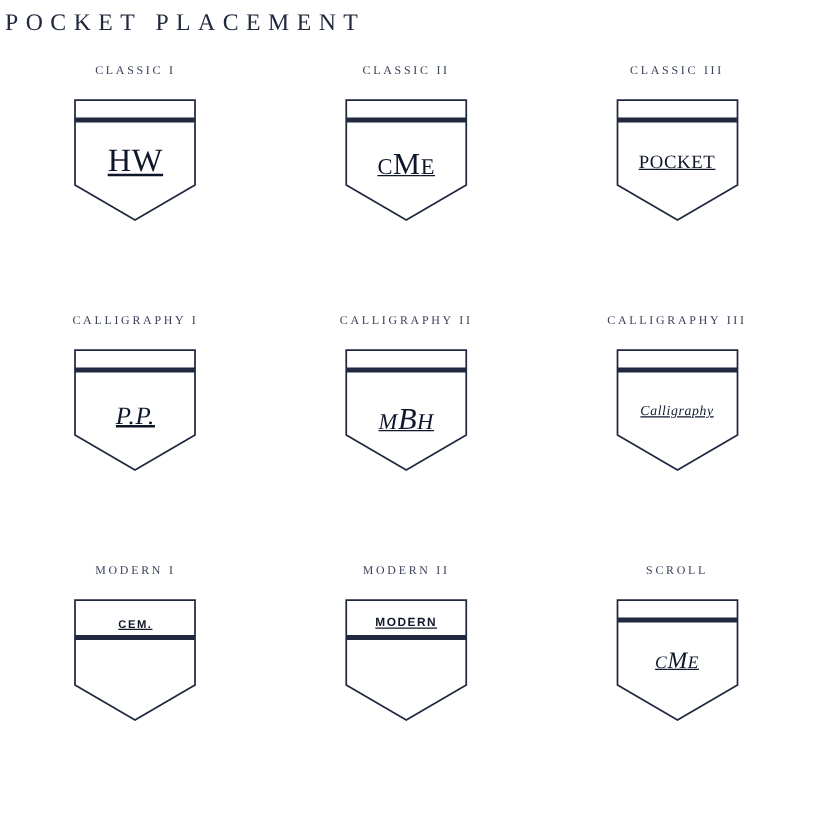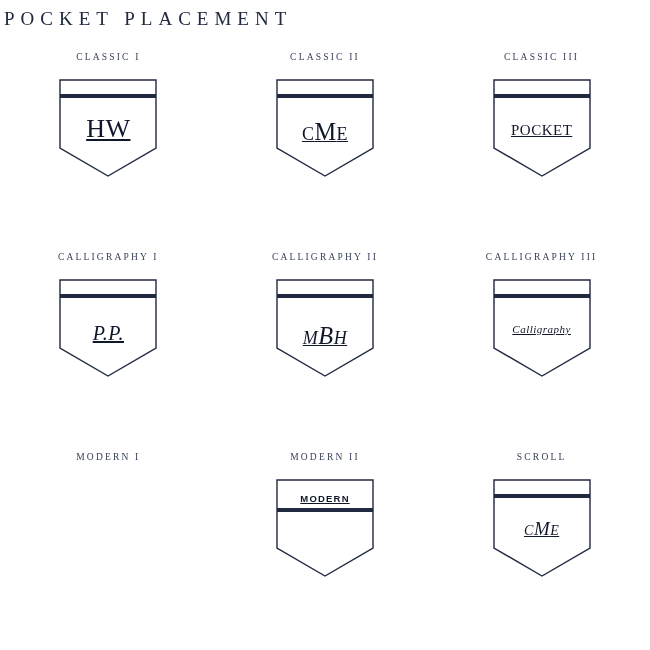--- a/index.html
+++ b/index.html
@@ -188,20 +188,27 @@
           <div class="mono style-calligraphy" style="top:46px; font-size:11px;">Calligraphy</div>
         </div>
       </div>
 
     </div>
 
     <div class="row">
 
       <div class="cell">
         <div class="cell-label">MODERN I</div>
+        <div class="pocket">
+          <svg width="100" height="100" viewBox="0 0 100 100">
+            <path d="M2,2 L98,2 L98,70 L50,98 L2,70 Z" fill="#ffffff" stroke="#20293f" stroke-width="1.4"></path>
+            <line x1="2" y1="32" x2="98" y2="32" stroke="#20293f" stroke-width="4"></line>
+          </svg>
+          <div class="mono style-modern" style="top:17px; font-size:9px;">CEM.</div>
+        </div>
       </div>
 
       <div class="cell">
         <div class="cell-label">MODERN II</div>
         <div class="pocket">
           <svg width="100" height="100" viewBox="0 0 100 100">
             <path d="M2,2 L98,2 L98,70 L50,98 L2,70 Z" fill="#ffffff" stroke="#20293f" stroke-width="1.4"></path>
             <line x1="2" y1="32" x2="98" y2="32" stroke="#20293f" stroke-width="4"></line>
           </svg>
           <div class="mono style-modern" style="top:16px; font-size:9.5px;">MODERN</div>

